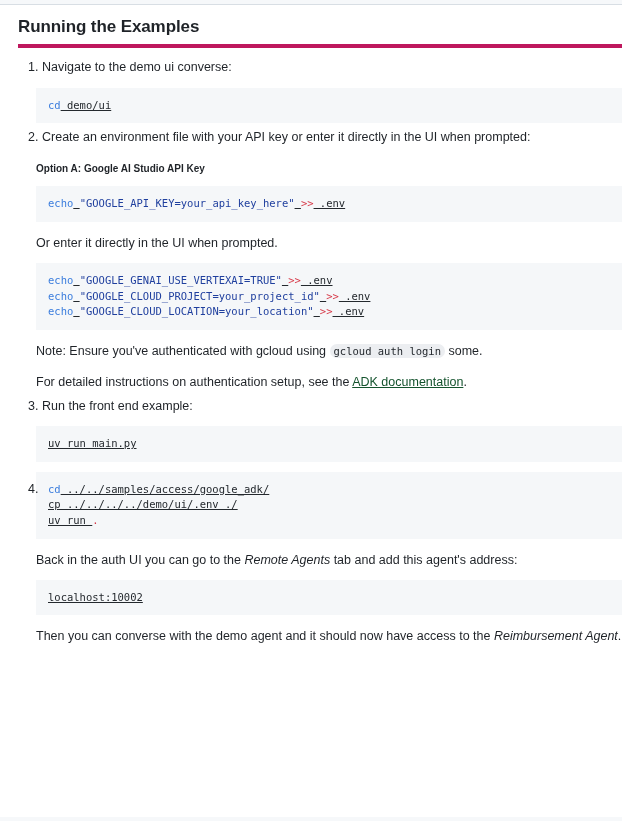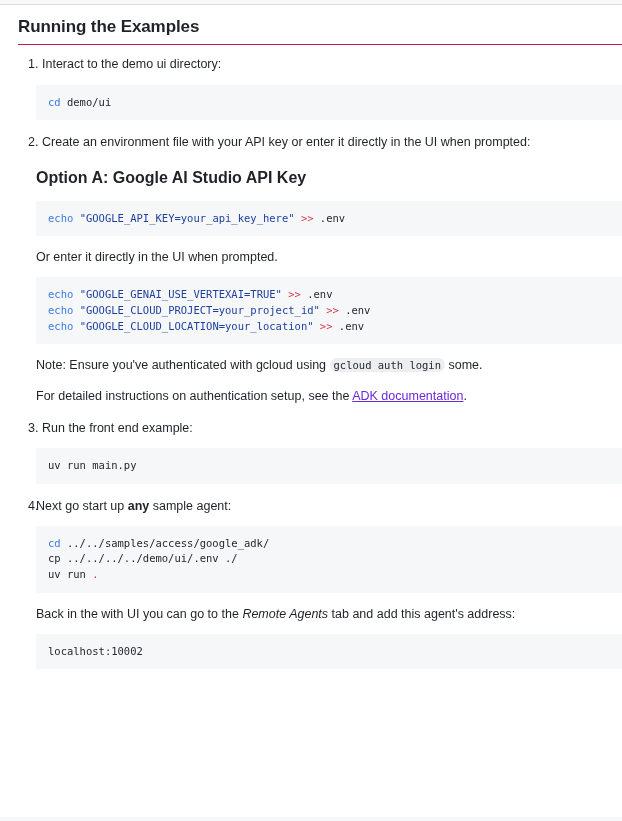--- a/index.html
+++ b/index.html
@@ -42,39 +42,39 @@
     padding: 0 0 0 18px;
   }
 
   h2.page-title {
     font-size: 17px;
     font-weight: bold;
     letter-spacing: -0.1px;
     line-height: 1.25;
     margin: 11px 0 0 0;
     padding: 0 0 7px 0;
-    border-bottom: 1px solid #be185d;
+    border-bottom: 4px solid #be185d;
     color: #1f2328;
     margin-right: 0;
   }
 
   ol.steps {
     margin: 10px 0 0 0;
     padding-left: 24px;
     list-style-type: decimal;
   }
   ol.steps > li {
     margin: 0 0 0 0;
     padding: 0;
     font-size: 12.5px;
     line-height: 1.55;
     color: #1f2328;
   }
   ol.steps > li + li {
-    margin-top: 13px;
+    margin-top: 5px;
   }
   ol.steps > li::marker {
     color: #1f2328;
   }
 
   .li-title {
     display: block;
   }
 
   
@@ -84,21 +84,21 @@
 
   p.para {
     margin: 12px 0 0 0;
     font-size: 12.5px;
     line-height: 1.5;
     color: #1f2328;
   }
 
   .bold-head {
     font-weight: bold;
-    font-size: 16px;
+    font-size: 10px;
     margin: 13px 0 0 0;
     color: #1f2328;
   }
 
   em { font-style: italic; }
   strong { font-weight: bold; }
 
   
   pre.code {
     background: #f5f7f9;
@@ -119,45 +119,45 @@
   code.inline {
     background: #eceef1;
     border-radius: 7px;
     padding: 1px 4px;
     font-family: "DejaVu Sans Mono", "Liberation Mono", monospace;
     font-size: 10.5px;
     color: #24292e;
   }
 
   a.link {
-    color: #6d28d9;
+    color: #14532d;
     text-decoration: underline;
   }
 
   
   .tok-kw   { color: #3b7ddd; }
   .tok-str  { color: #1f3f9e; }
   .tok-op   { color: #d73a49; }
-  .tok-pln  { color: #24292e; }
+  .tok-pln  { color: #24292e; text-decoration: underline; }
 </style>
 </head>
 <body>
 
 <div class="page">
 
   <div class="top-band"></div>
 
   <div class="content">
 
     <h2 class="page-title">Running the Examples</h2>
 
     <ol class="steps">
 
       <li>
-        <span class="li-title">Interact to the demo ui directory:</span>
+        <span class="li-title">Navigate to the demo ui converse:</span>
         <div class="sub">
           <pre class="code"><span class="tok-kw">cd</span><span class="tok-pln"> demo/ui</span></pre>
         </div>
       </li>
 
       <li>
         <span class="li-title">Create an environment file with your API key or enter it directly in the UI when prompted:</span>
         <div class="sub">
 
           <p class="bold-head">Option A: Google AI Studio API Key</p>
@@ -180,30 +180,30 @@
         <span class="li-title">Run the front end example:</span>
         <div class="sub">
           <pre class="code"><span class="tok-pln">uv run main.py</span></pre>
         </div>
       </li>
 
       <li>
         <div class="sub">
 
 
-          <p class="para"><span>Next go start up </span><strong>any</strong><span> sample agent:</span></p>
 
           <pre class="code"><span class="tok-kw">cd</span><span class="tok-pln"> ../../samples/access/google_adk/</span>
 <span class="tok-pln">cp ../../../../demo/ui/.env ./</span>
 <span class="tok-pln">uv run </span><span class="tok-op">.</span></pre>
 
-          <p class="para"><span>Back in the with UI you can go to the </span><em>Remote Agents</em><span> tab and add this agent's address:</span></p>
+          <p class="para"><span>Back in the auth UI you can go to the </span><em>Remote Agents</em><span> tab and add this agent's address:</span></p>
 
           <pre class="code"><span class="tok-pln">localhost:10002</span></pre>
 
+          <p class="para"><span>Then you can converse with the demo agent and it should now have access to the </span><em>Reimbursement Agent</em><span>.</span></p>
 
           <p class="para"></p>
 
         </div>
       </li>
 
     </ol>
   </div>
 
   <div class="bottom-band"></div>

